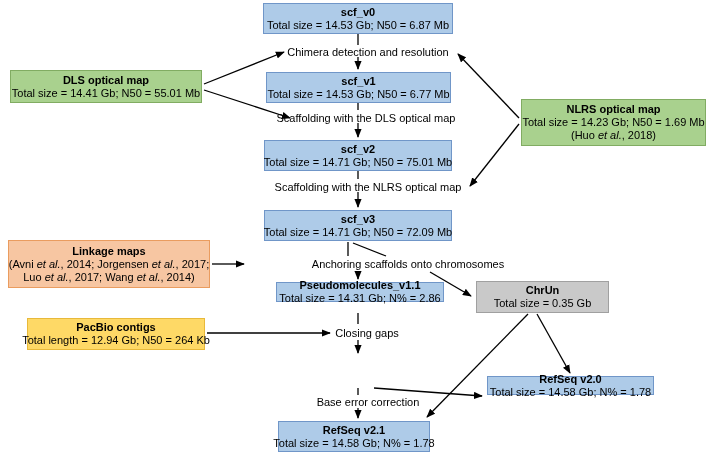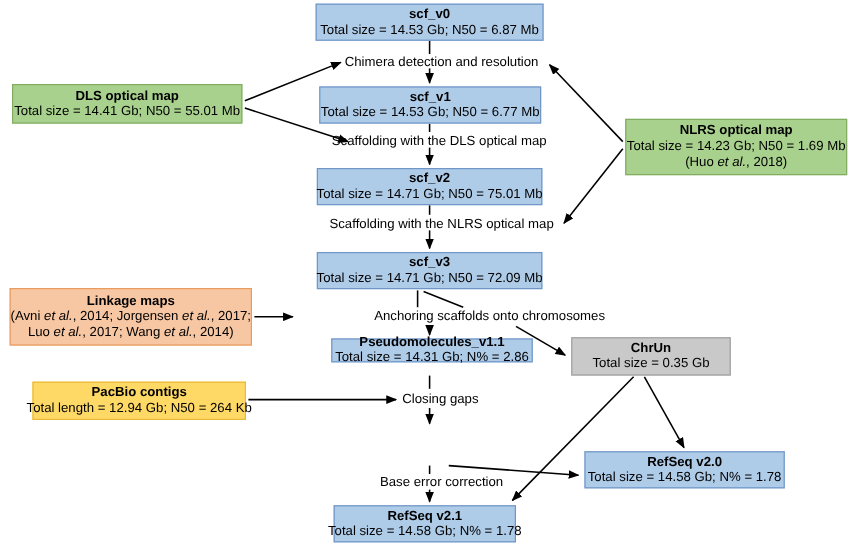--- a/index.html
+++ b/index.html
@@ -128,21 +128,21 @@
     <div class="t">ChrUn</div>
     <div class="s">Total size = 0.35 Gb</div>
   </div>
 
   <div class="node contigs" style="left:27px; top:318px; width:178px; height:32px;">
     <div class="t">PacBio contigs</div>
     <div class="s">Total length = 12.94 Gb; N50 = 264 Kb</div>
   </div>
 
 
-  <div class="node assembly" style="left:487px; top:376px; width:167px; height:31px;">
+  <div class="node assembly" style="left:487px; top:376px; width:167px; height:19px;">
     <div class="t">RefSeq v2.0</div>
     <div class="s">Total size = 14.58 Gb; N% = 1.78</div>
   </div>
 
   <div class="node assembly" style="left:278px; top:421px; width:152px; height:31px;">
     <div class="t">RefSeq v2.1</div>
     <div class="s">Total size = 14.58 Gb; N% = 1.78</div>
   </div>
 
   <div class="step" style="left:368px; top:46px;">Chimera detection and resolution</div>

